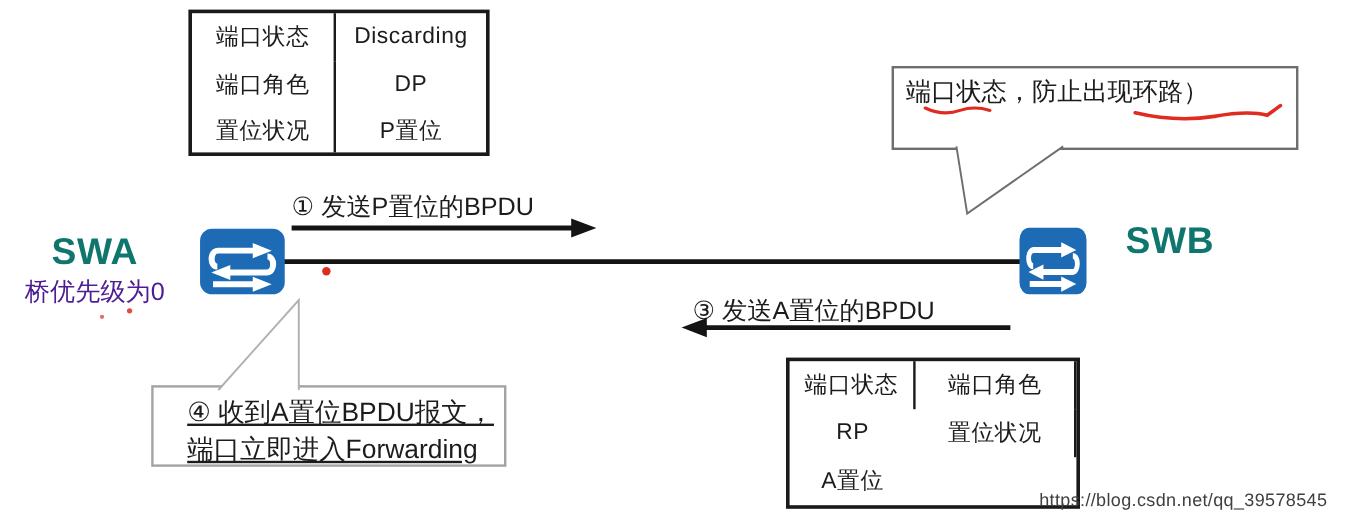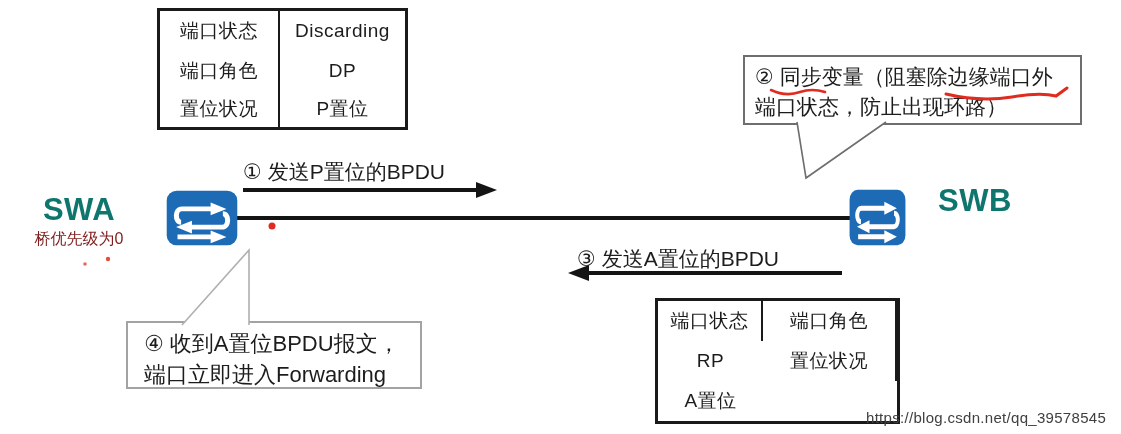--- a/index.html
+++ b/index.html
@@ -23,33 +23,33 @@
   #table-discarding { left:157px; top:8px; width:251px; height:122px;
                       grid-template-columns:120px 1fr; grid-template-rows:40px 39px 1fr; }
   #table-forwarding { left:655px; top:298px; width:245px; height:126px;
                       grid-template-columns:105px 1fr; grid-template-rows:40px 40px 1fr; }
 
   
   .callout { position:absolute; z-index:2; background:#fff; font-size:21px; line-height:30px;
              padding:5px 8px 4px 10px; white-space:nowrap; }
   #callout-step2 { left:743px; top:55px; width:339px; height:70px; border:2px solid #6e6e6e; }
   #callout-step4 { left:126px; top:321px; width:296px; height:68px; border:2px solid #a3a3a3;
-                   font-size:22px; line-height:31px; padding-left:16px; }
+                   font-size:22px; line-height:31px; padding-left:28px;text-decoration:underline; }
 
   
   .msg-label { position:absolute; z-index:2; font-size:21px; white-space:nowrap; color:#1c1c1c;text-align:center; }
   #msg1-label { left:243px; top:158px; }
   #msg3-label { left:577px; top:245px; }
 
   
   .device-label { position:absolute; z-index:2; }
   #swa-label { left:0; top:192px; width:158px; text-align:center; }
   #swb-label { left:938px; top:183px; text-align:left; }
   .device-name { font-size:31px; font-weight:800; letter-spacing:0.5px; color:#0f766e; }
-  .device-priority { font-size:16px; color:#7f1d1d; margin-top:1px; white-space:nowrap; }
+  .device-priority { font-size:21px; color:#4c1d95; margin-top:1px; white-space:nowrap; }
 
   .switch-icon { position:absolute; z-index:2; }
   #switch-a { left:166px; top:190px; width:72px; height:56px; }
   #switch-b { left:849px; top:189px; width:57px; height:57px; }
   .switch-icon svg { width:100%; height:100%; display:block; }
 
   
   #watermark { position:absolute; z-index:6; left:866px; top:409px; font-size:15px;
                color:#404040; letter-spacing:0.3px; white-space:nowrap; }
 </style>
@@ -80,21 +80,20 @@
 
   <div id="table-forwarding" class="port-table">
     <div class="cell c0 row0">端口状态</div>
     <div class="cell c0 row1">端口角色</div>
     <div class="cell c1 row1">RP</div>
     <div class="cell c0 row2">置位状况</div>
     <div class="cell c1 row2">A置位</div>
   </div>
 
   <div id="callout-step2" class="callout">
-    <div>② 同步变量（阻塞除边缘端口外</div>
     <div>端口状态，防止出现环路）</div>
   </div>
 
   <div id="callout-step4" class="callout">
     <div>④ 收到A置位BPDU报文，</div>
     <div>端口立即进入Forwarding</div>
   </div>
 
   <svg id="tail-layer" class="layer">
     <path d="M797,122 L886,122 L806,178 Z" fill="#ffffff" stroke="none"></path>

